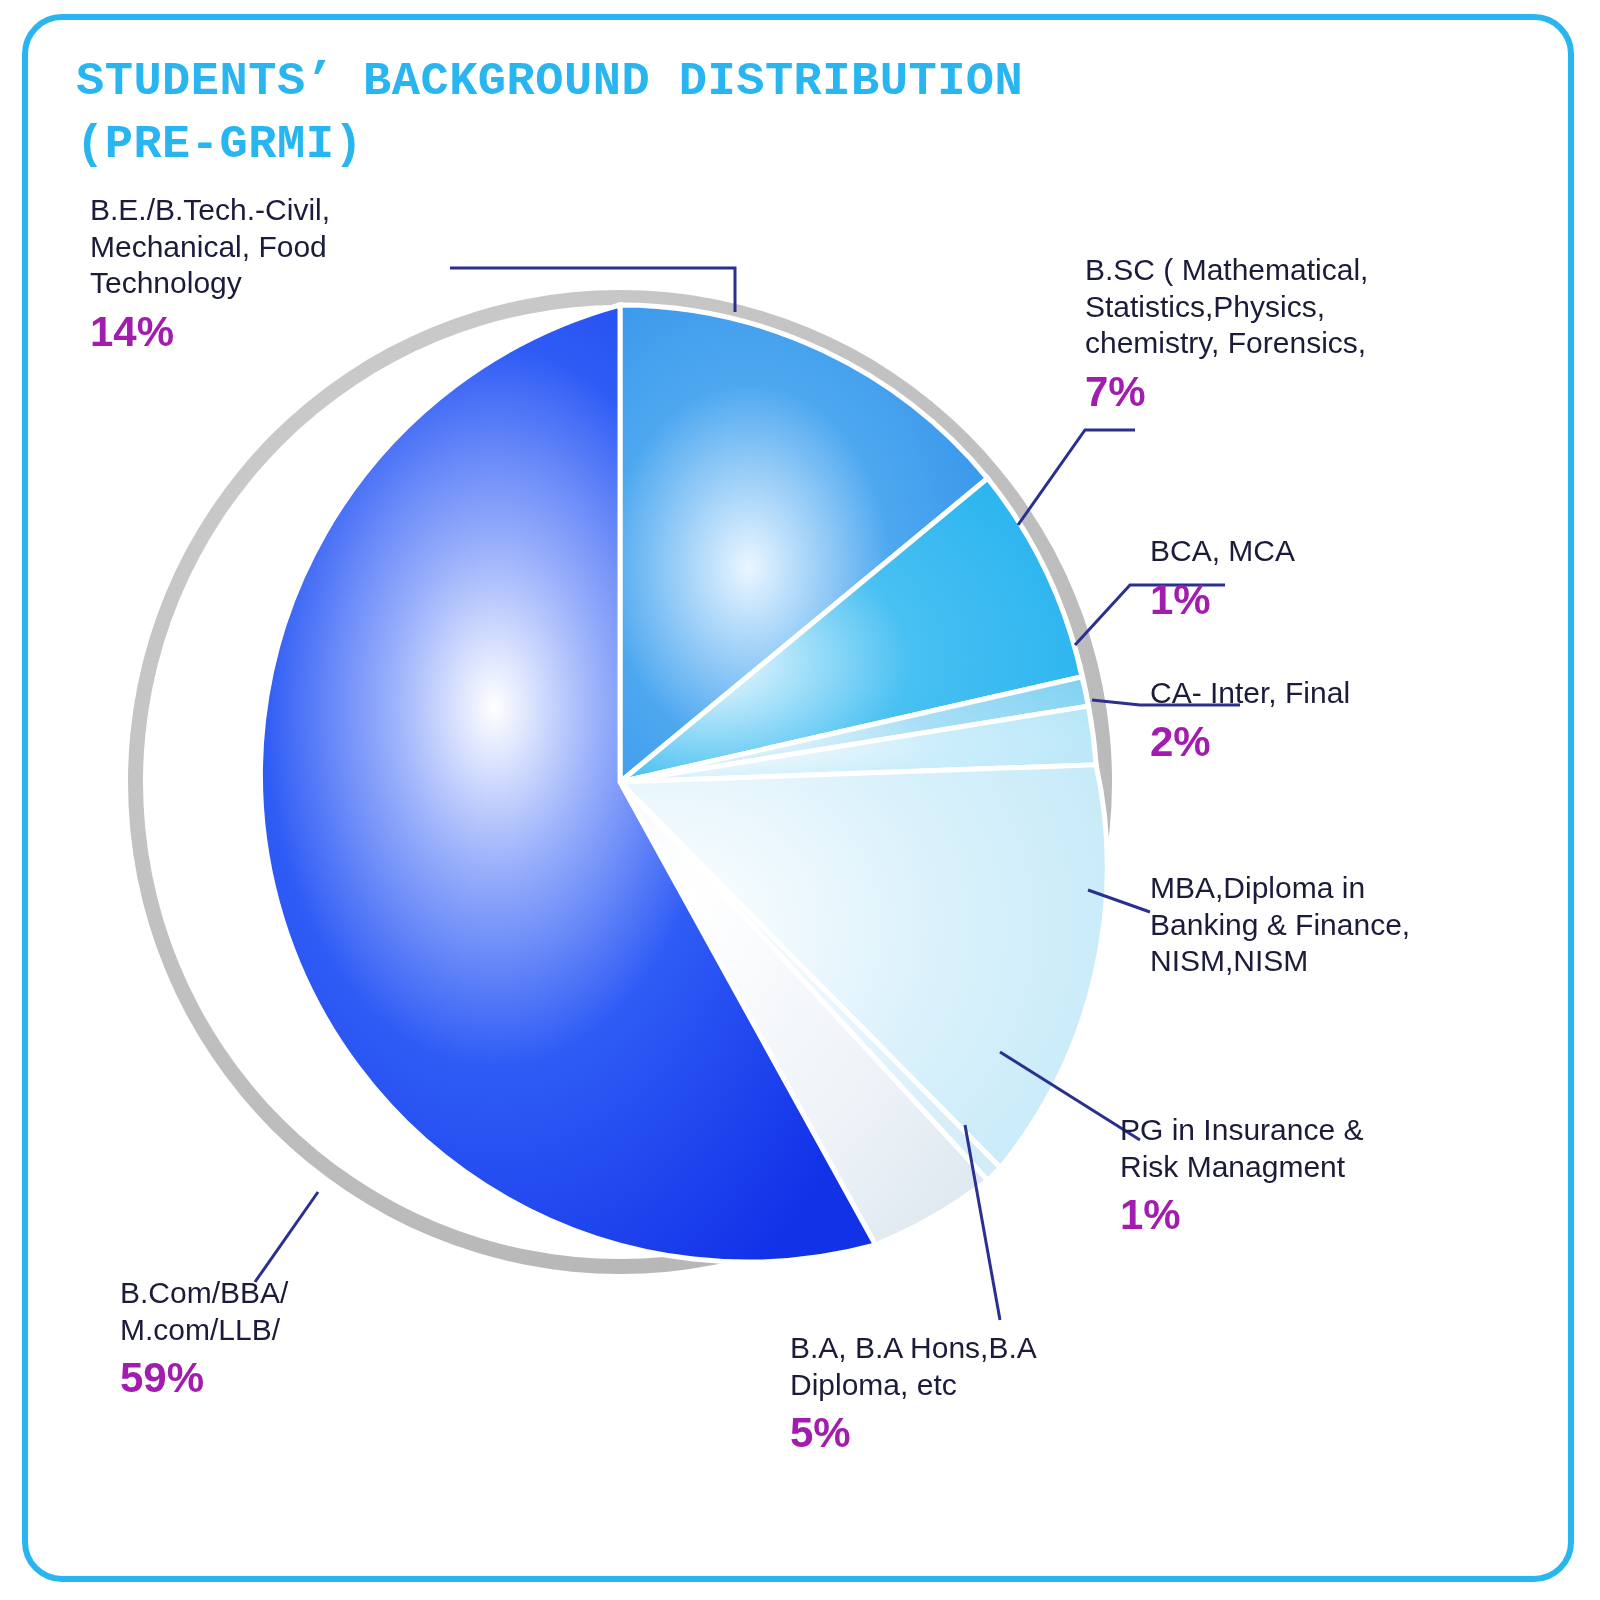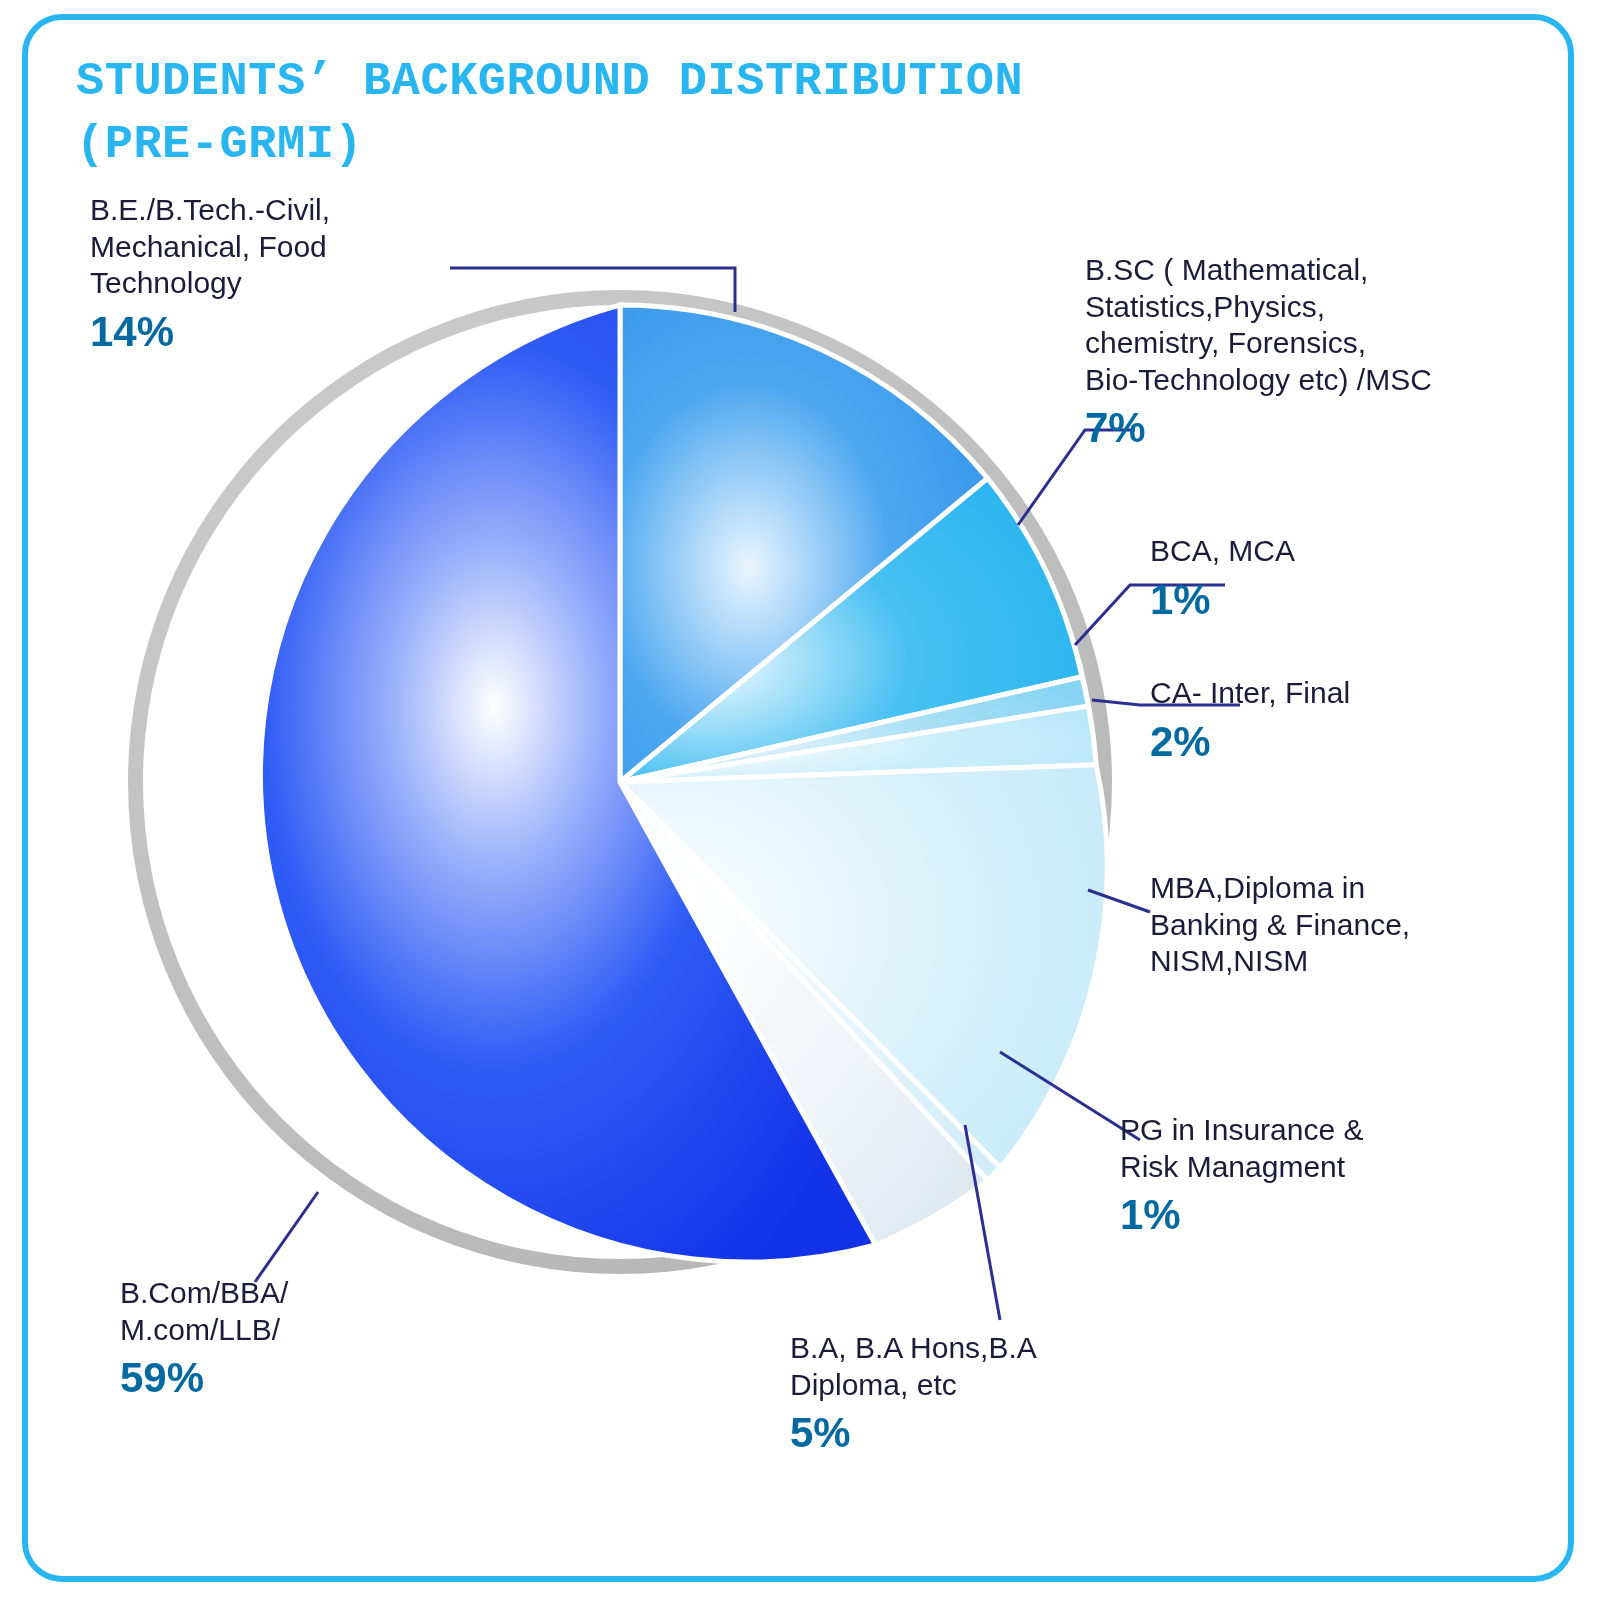--- a/index.html
+++ b/index.html
@@ -50,21 +50,21 @@
 
   .callout {
     position: absolute;
     color: #1b1b3a;
     font-size: 30px;
     line-height: 1.22;
     font-family: "Liberation Sans", sans-serif;
   }
   .callout .pct {
     display: block;
-    color: #0369a1;
+    color: #a21caf;
     font-weight: bold;
     font-size: 42px;
     margin-top: 4px;
   }
   .ta-c { text-align: left; }
 
   
   #c-civil   { left: 90px;  top: 192px; width: 380px; }
   #c-bsc     { left: 1085px; top: 252px; width: 430px; }
   #c-bca     { left: 1150px; top: 533px; width: 360px; }
@@ -170,21 +170,20 @@
   <span>B.E./B.Tech.-Civil,</span><br>
   <span>Mechanical, Food</span><br>
   <span>Technology</span>
   <span class="pct">14%</span>
 </div>
 
 <div class="callout ta-c" id="c-bsc">
   <span>B.SC ( Mathematical,</span><br>
   <span>Statistics,Physics,</span><br>
   <span>chemistry, Forensics,</span><br>
-  <span>Bio-Technology etc) /MSC</span>
   <span class="pct">7%</span>
 </div>
 
 <div class="callout ta-c" id="c-bca">
   <span>BCA, MCA</span>
   <span class="pct">1%</span>
 </div>
 
 <div class="callout ta-c" id="c-ca">
   <span>CA- Inter, Final</span>

